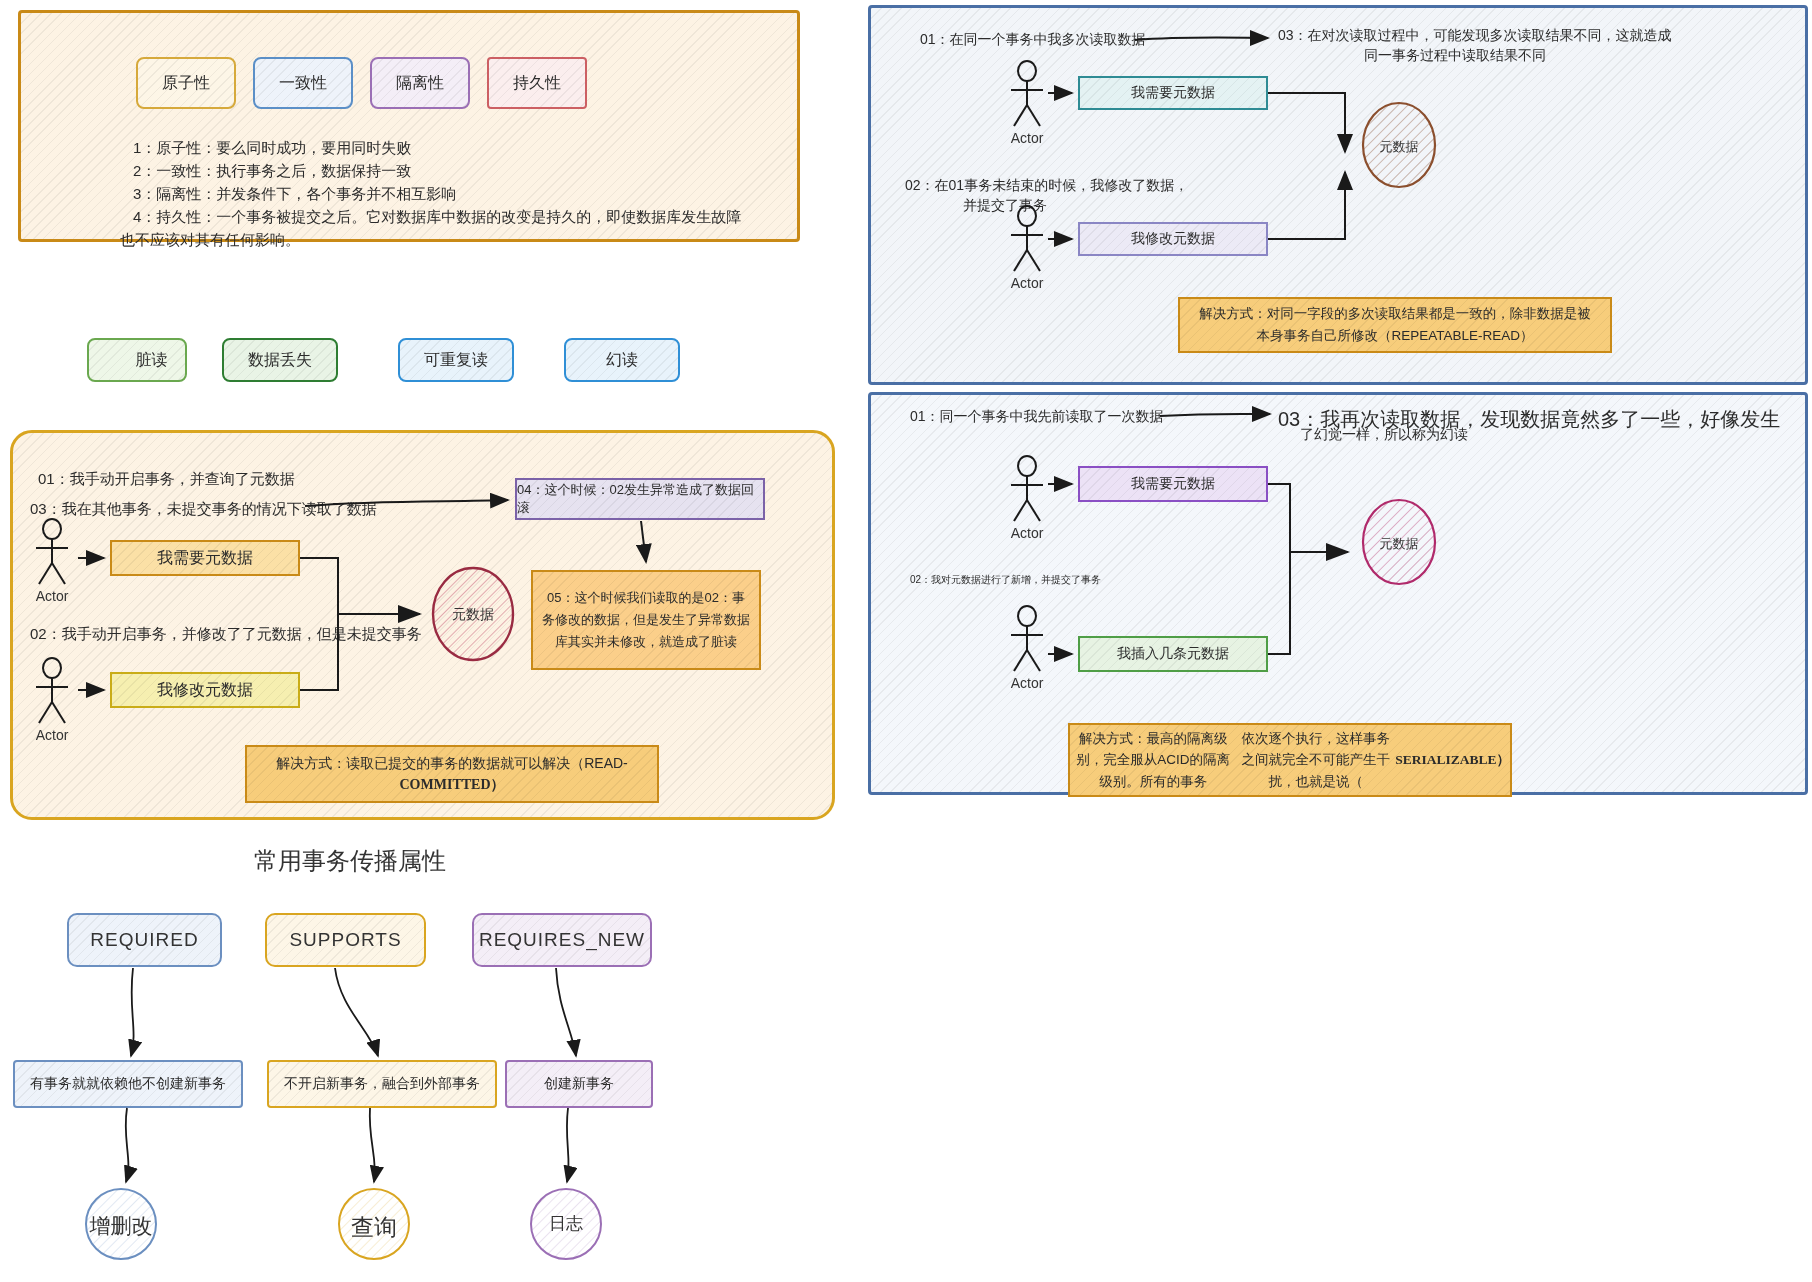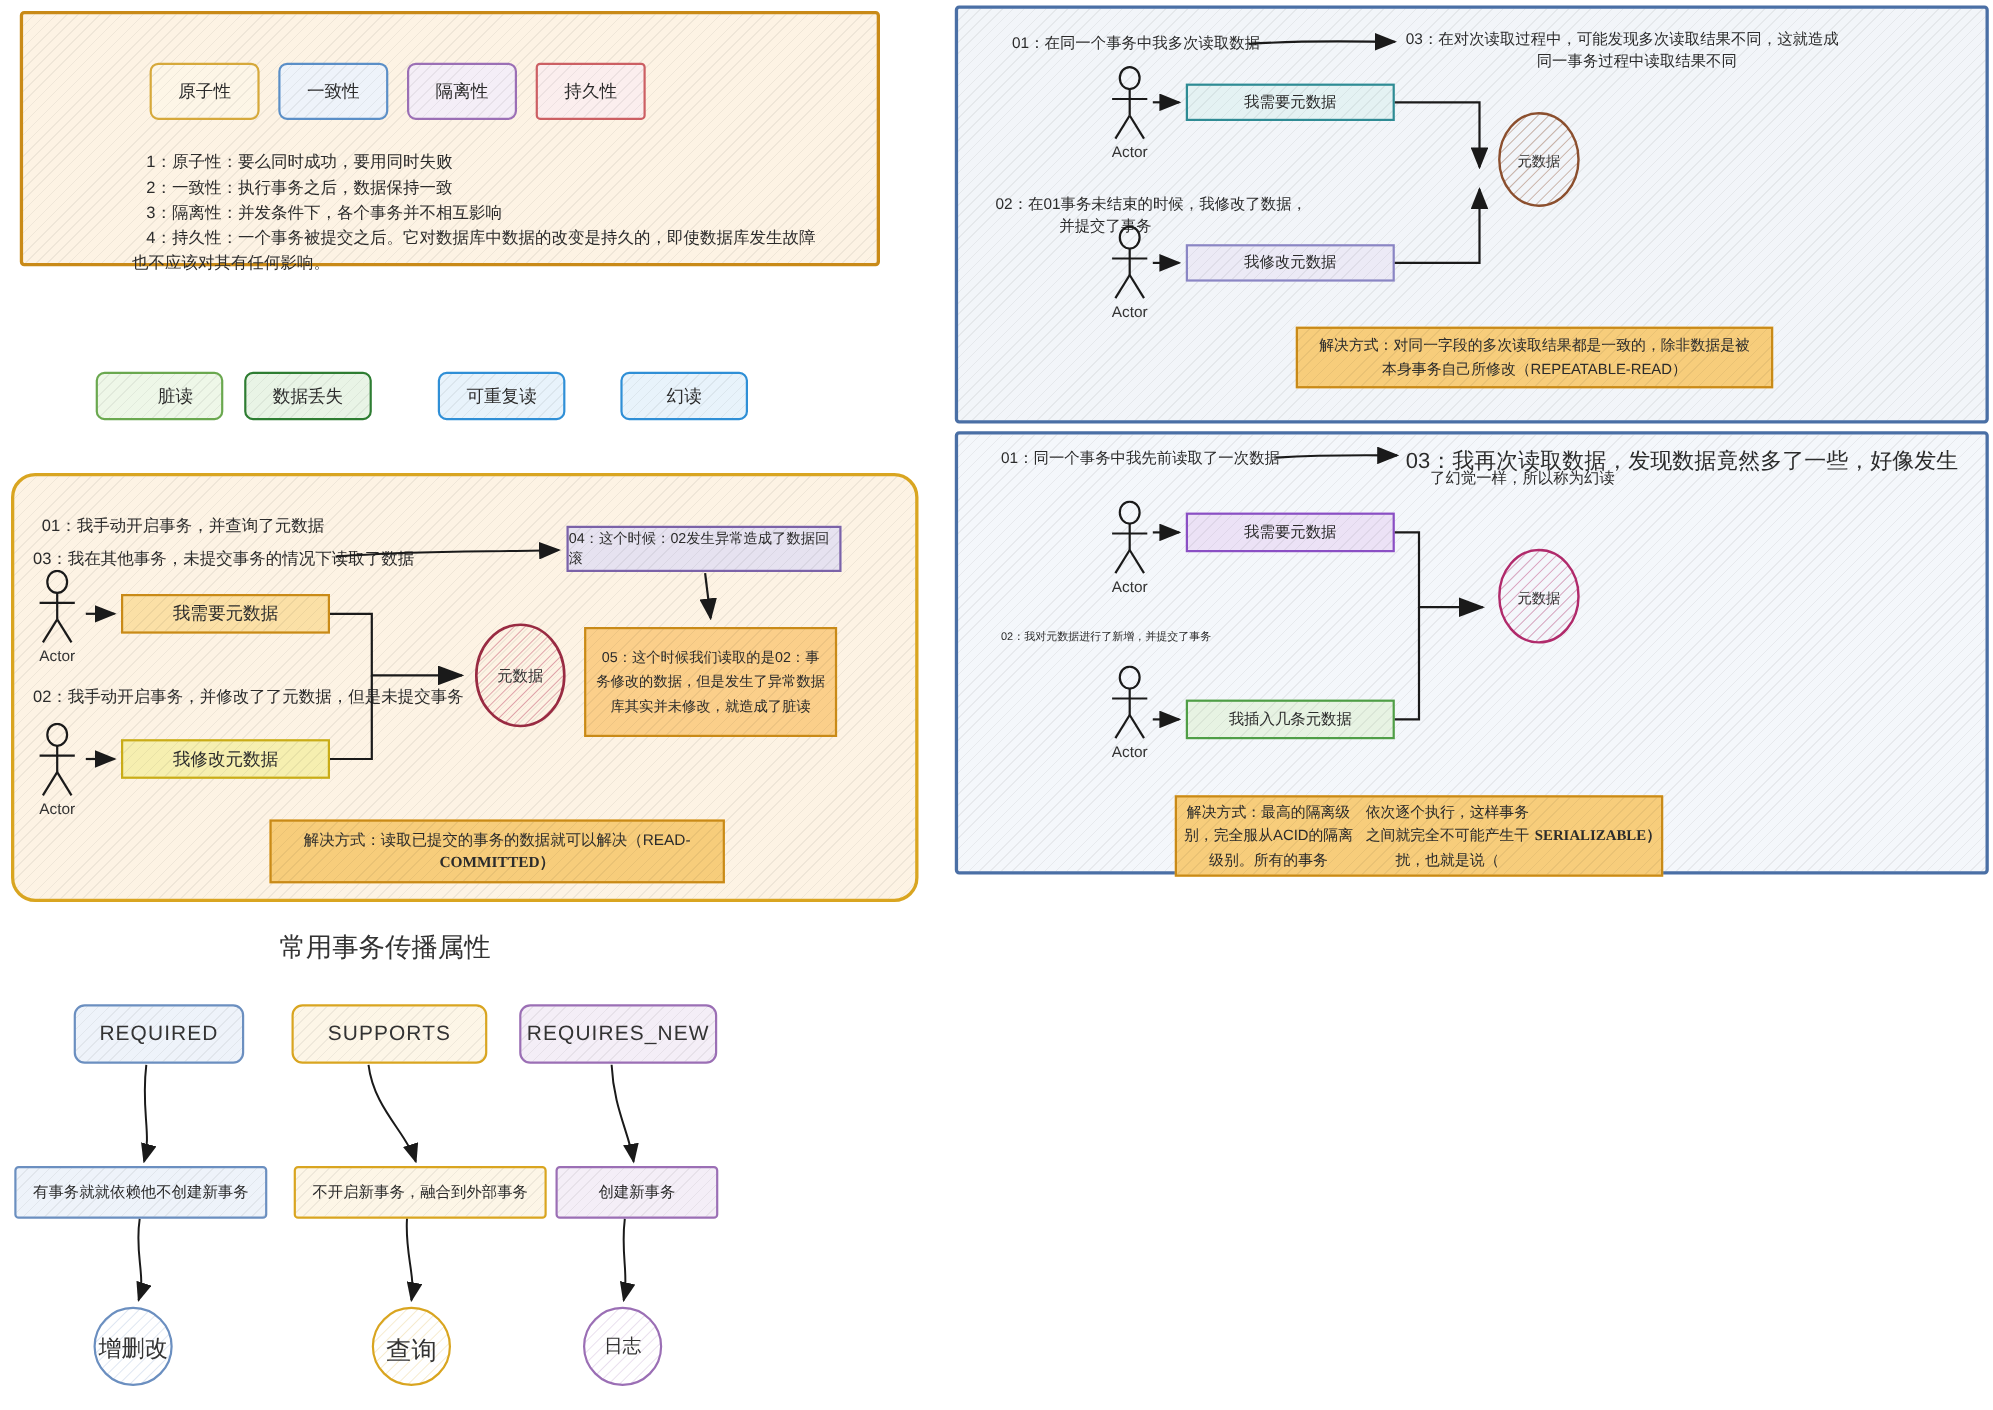--- a/index.html
+++ b/index.html
@@ -65,21 +65,21 @@
     <span>持久性</span>
   </div>
 </div>
 
 <div class="abs t" style="left:133px;top:136px;">1：原子性：要么同时成功，要用同时失败</div>
 <div class="abs t" style="left:133px;top:159px;">2：一致性：执行事务之后，数据保持一致</div>
 <div class="abs t" style="left:133px;top:182px;">3：隔离性：并发条件下，各个事务并不相互影响</div>
 <div class="abs t" style="left:133px;top:205px;">4：持久性：一个事务被提交之后。它对数据库中数据的改变是持久的，即使数据库发生故障</div>
 <div class="abs t" style="left:120px;top:228px;">也不应该对其有任何影响。</div>
 
-<div class="abs chip hatch" style="left:87px;top:338px;width:116px;height:44px;border:2px solid #6aa84f;background-color:#eef7e8;border-radius:8px;padding-left:29px;">
+<div class="abs chip hatch" style="left:87px;top:338px;width:100px;height:44px;border:2px solid #6aa84f;background-color:#eef7e8;border-radius:8px;padding-left:29px;">
   <span>脏读</span>
 </div>
 <div class="abs chip hatch" style="left:222px;top:338px;width:116px;height:44px;border:2px solid #2e7d32;background-color:#e9f4e6;border-radius:8px;">
   <span>数据丢失</span>
 </div>
 <div class="abs chip hatch" style="left:398px;top:338px;width:116px;height:44px;border:2px solid #2f8fd6;background-color:#e8f3fb;border-radius:8px;text-align:center;">
   <span>可重复读</span>
 </div>
 <div class="abs chip hatch" style="left:564px;top:338px;width:116px;height:44px;border:2px solid #2f8fd6;background-color:#e8f3fb;border-radius:8px;">
   <span>幻读</span>
@@ -170,21 +170,21 @@
   <path d="M300,690 L338,690 L338,614" stroke="#1a1a1a" stroke-width="2" fill="none"></path>
 
   <path d="M641,521 L646,562" stroke="#1a1a1a" stroke-width="2" fill="none" marker-end="url(#ah)"></path>
 </svg>
 
 <div class="abs panel hatch" style="left:868px;top:5px;width:940px;height:380px;border:3px solid #4a6fa5;background-color:#f2f5f9;">
 </div>
 
 <div class="abs t" style="left:920px;top:28px;font-size:14px;">01：在同一个事务中我多次读取数据</div>
 <div class="abs t" style="left:1278px;top:24px;font-size:14px;">03：在对次读取过程中，可能发现多次读取结果不同，这就造成</div>
-<div class="abs t center" style="left:1278px;top:44px;width:420px;font-size:14px;">同一事务过程中读取结果不同</div>
+<div class="abs t center" style="left:1245px;top:44px;width:420px;font-size:14px;">同一事务过程中读取结果不同</div>
 <div class="abs t" style="left:905px;top:174px;font-size:14px;">02：在01事务未结束的时候，我修改了数据，</div>
 <div class="abs t" style="left:963px;top:194px;font-size:14px;">并提交了事务</div>
 
 <div class="abs actor" style="left:1005px;top:60px;">
   <svg width="44" height="68" viewBox="0 0 44 68">
     <ellipse cx="22" cy="11" rx="9" ry="10" fill="none" stroke="#1a1a1a" stroke-width="2"></ellipse>
     <line x1="22" y1="21" x2="22" y2="45" stroke="#1a1a1a" stroke-width="2"></line>
     <line x1="6" y1="30" x2="38" y2="30" stroke="#1a1a1a" stroke-width="2"></line>
     <line x1="22" y1="45" x2="9" y2="66" stroke="#1a1a1a" stroke-width="2"></line>
     <line x1="22" y1="45" x2="35" y2="66" stroke="#1a1a1a" stroke-width="2"></line>
@@ -311,21 +311,21 @@
     <defs>
       <pattern id="hatchBlue" width="7" height="7" patternTransform="rotate(45)" patternUnits="userSpaceOnUse">
         <line x1="0" y1="0" x2="0" y2="7" stroke="#6b8fc0" stroke-width="1.4" opacity="0.28"></line>
       </pattern>
     </defs>
     <circle cx="39" cy="39" r="35" fill="url(#hatchBlue)" stroke="#6b8fc0" stroke-width="2"></circle>
   </svg>
   <div class="abs center" style="left:0;top:27px;width:78px;font-size:21px;color:#333;">增删改</div>
 </div>
 
-<div class="abs chip hatch" style="left:265px;top:913px;width:178px;height:54px;border:2px solid #d9a520;background-color:#fdf6e7;border-radius:10px;font-size:19px;letter-spacing:1px;color:#333;">
+<div class="abs chip hatch" style="left:265px;top:913px;width:161px;height:54px;border:2px solid #d9a520;background-color:#fdf6e7;border-radius:10px;font-size:19px;letter-spacing:1px;color:#333;">
   <span>SUPPORTS</span>
 </div>
 <div class="abs chip hatch" style="left:267px;top:1060px;width:230px;height:48px;border:2px solid #d9a520;background-color:#fdf6e7;border-radius:4px;font-size:14px;">
   <span>不开启新事务，融合到外部事务</span>
 </div>
 <div class="abs" style="left:335px;top:1185px;">
   <svg width="78" height="78" viewBox="0 0 78 78">
     <defs>
       <pattern id="hatchYellow" width="7" height="7" patternTransform="rotate(45)" patternUnits="userSpaceOnUse">
         <line x1="0" y1="0" x2="0" y2="7" stroke="#d9a520" stroke-width="1.4" opacity="0.28"></line>

